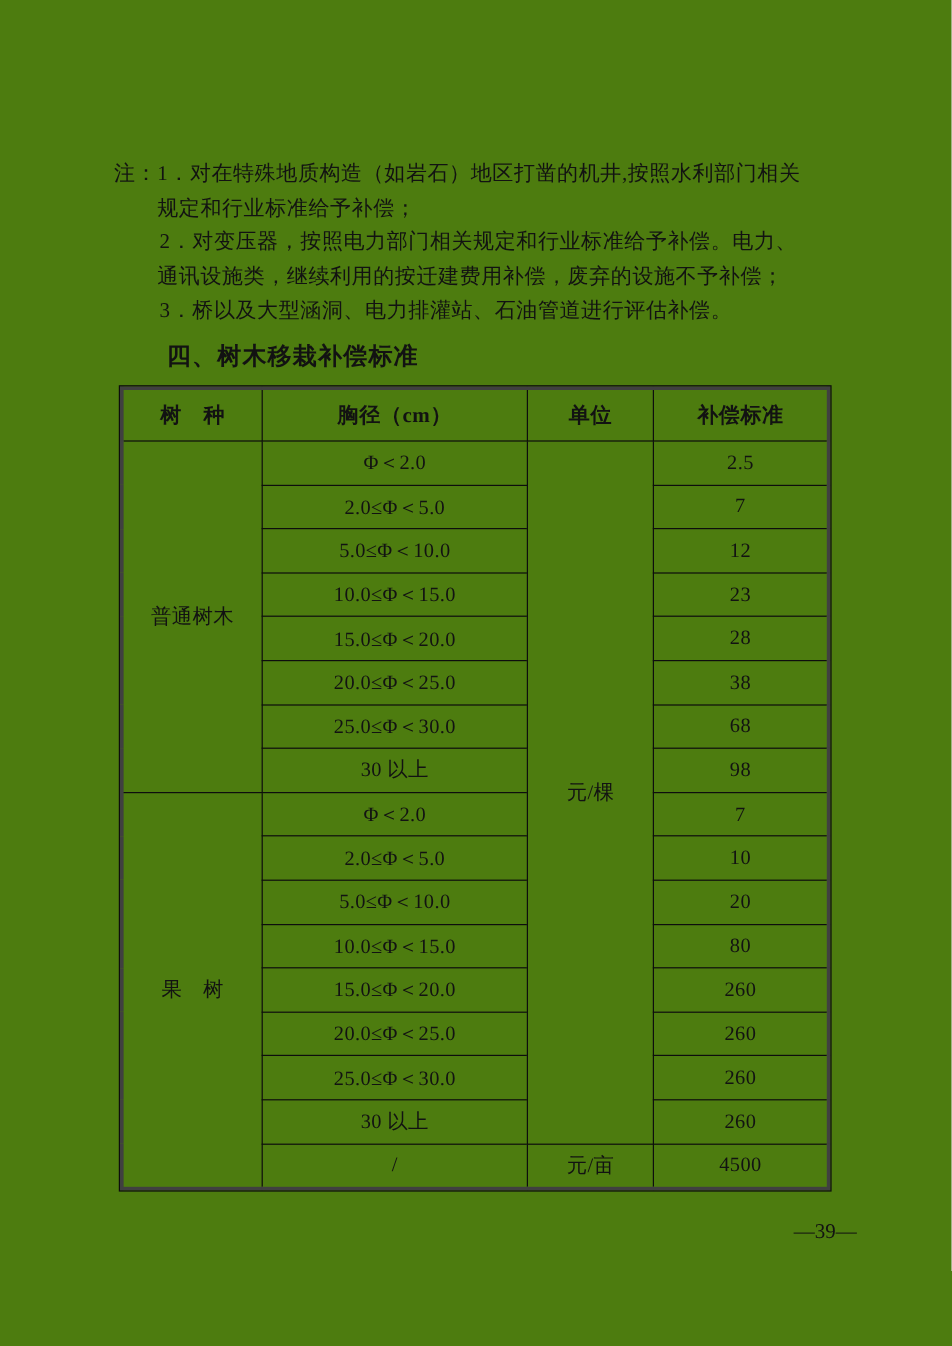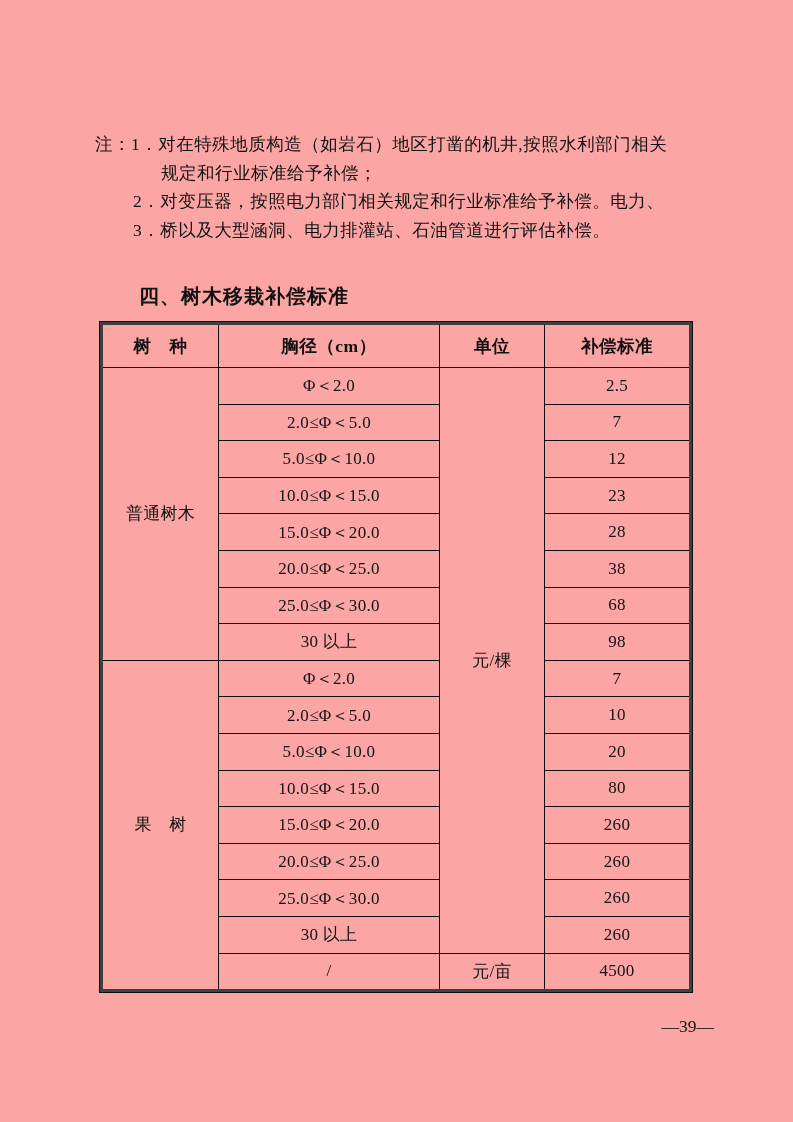--- a/index.html
+++ b/index.html
@@ -5,40 +5,40 @@
   html, body {
     margin: 0;
     padding: 0;
     background: #e8e8e8;
   }
   .page {
     position: relative;
     width: 793px;
     height: 1122px;
     margin: 0 auto;
-    background: #fca5a5;
+    background: #4d7c0f;
     color: #121212;
     font-family: "Liberation Serif", "DejaVu Serif", serif;
     overflow: hidden;
   }
 
   
   .notes {
     position: absolute;
     left: 95px;
     top: 130px;
     width: 620px;
     font-size: 17.5px;
     line-height: 28.6px;
     letter-spacing: 0.5px;
   }
   .note-line { white-space: nowrap; }
   .ind0 { margin-left: 0; }
   .ind1 { margin-left: 38px; }
-  .ind2 { margin-left: 66px; font-family: Liberation Serif, serif; }
+  .ind2 { margin-left: 36px; font-family: Liberation Serif, serif; }
 
   
   .section-title {
     position: absolute;
     left: 139px;
     top: 283px;
     font-family: "Liberation Sans", "DejaVu Sans", sans-serif;
     font-weight: bold;
     font-size: 20px;
     letter-spacing: 1px;
@@ -89,20 +89,21 @@
 </style>
 </head>
 <body>
 
 <div class="page">
 
   <div class="notes">
     <div class="note-line ind0">注：1．对在特殊地质构造（如岩石）地区打凿的机井,按照水利部门相关</div>
     <div class="note-line ind2">规定和行业标准给予补偿；</div>
     <div class="note-line ind1">2．对变压器，按照电力部门相关规定和行业标准给予补偿。电力、</div>
+    <div class="note-line ind2">通讯设施类，继续利用的按迁建费用补偿，废弃的设施不予补偿；</div>
     <div class="note-line ind1">3．桥以及大型涵洞、电力排灌站、石油管道进行评估补偿。</div>
   </div>
 
   <div class="section-title">四、树木移栽补偿标准</div>
 
   <table class="comp-table">
     <colgroup>
       <col style="width:117px">
       <col style="width:221px">
       <col style="width:105px">

